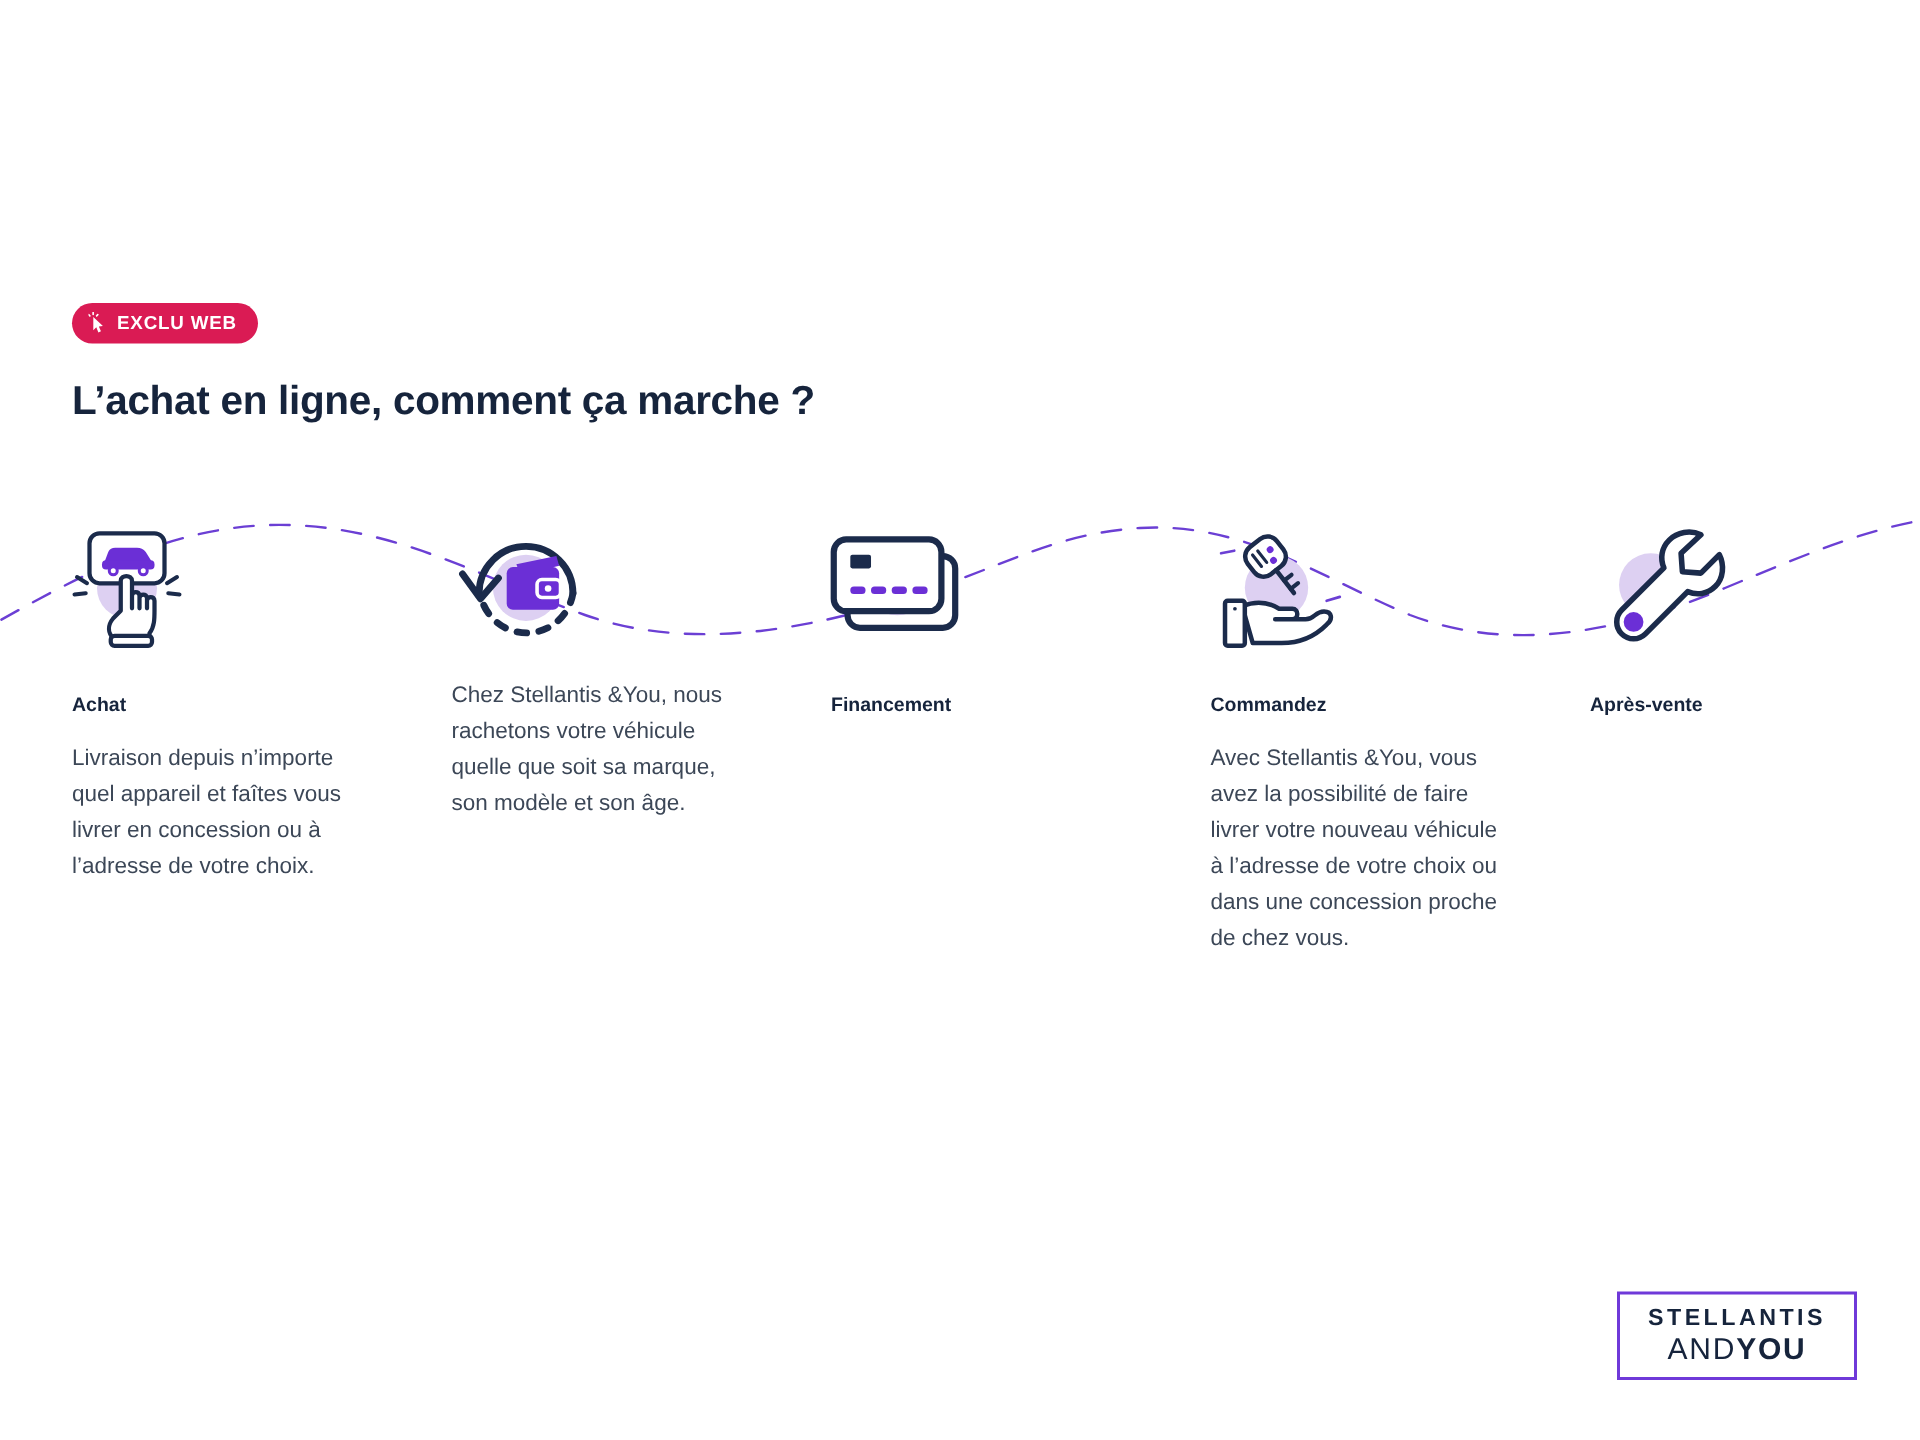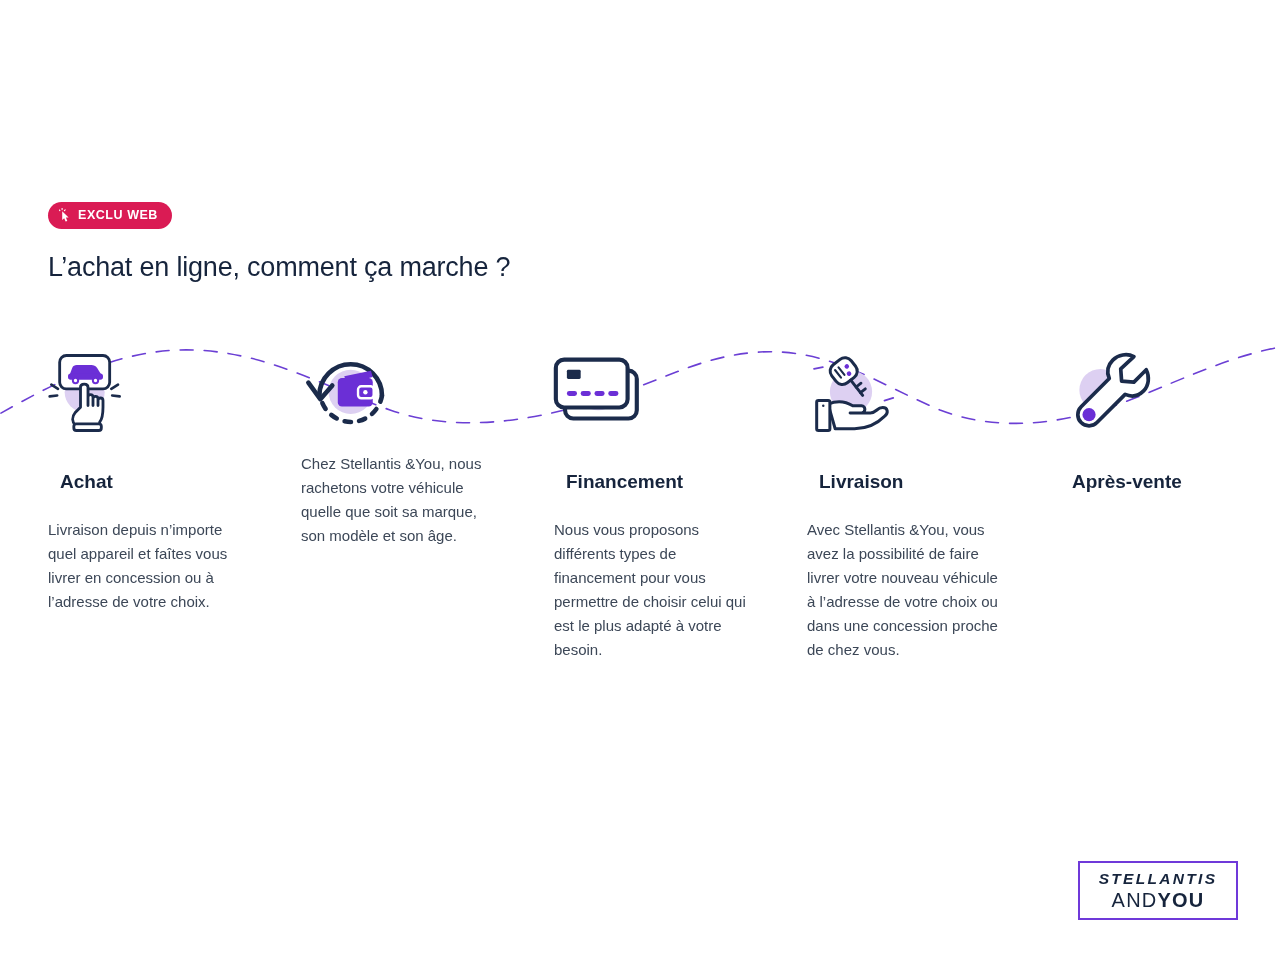--- a/index.html
+++ b/index.html
@@ -38,21 +38,21 @@
   .badge-label{
     font-size:12.5px;font-weight:bold;letter-spacing:.55px;
     line-height:1;white-space:nowrap;
   }
   .badge-icon{display:block;width:13px;height:15px;}
 
   
   .title{
     position:absolute;left:48px;top:248px;
     margin:0;
-    font-size:27px;line-height:38px;font-weight:normal;
+    font-size:27px;line-height:38px;font-weight:bold;
     color:var(--navy);letter-spacing:-.2px;white-space:nowrap;
   }
 
   
   .connector{
     position:absolute;left:0;top:330px;
     width:1280px;height:110px;
     pointer-events:none;
   }
 
@@ -67,22 +67,22 @@
     padding-right:10px;
   }
   .step:nth-child(2){padding-left:48px;}
   .step-icon{
     height:100px;
     display:flex;align-items:center;
     position:relative;
   }
   .step-icon svg{display:block;overflow:visible;}
   .step-title{
-    margin:12px;
-    font-size:19px;font-weight:bold;color:var(--navy);
+    margin:0;
+    font-size:13px;font-weight:bold;color:var(--navy);
     line-height:24px;
     padding-top:18px;
   }
   .step-text{
     margin:0;
     font-size:15px;line-height:24px;color:var(--body);
     padding-top:12px;
     max-width:212px;
   }
   .step:nth-child(1) .step-text{max-width:214px;}
@@ -97,21 +97,20 @@
     width:160px;height:59px;
     border:2px solid #6f39d9;
     background:#fff;
     display:flex;flex-direction:column;
     align-items:center;justify-content:center;
     line-height:1;
   }
   .logo-top{
     font-size:15.5px;letter-spacing:2.3px;font-weight:bold;
     color:var(--navy);
-    font-style:italic;
   }
   .logo-bottom{
     font-size:20px;letter-spacing:1.2px;color:var(--navy);
     margin-top:3px;display:flex;
   }
   .logo-and{font-weight:400;}
   .logo-you{font-weight:bold;}
 </style>
 </head>
 <body>
@@ -203,21 +202,20 @@
           <rect x="14" y="21" width="15" height="10" rx="1.5" fill="#1b2b4b"></rect>
           <g fill="#6b2fd6">
             <rect x="14" y="44" width="11" height="5.5" rx="2.6"></rect>
             <rect x="29" y="44" width="11" height="5.5" rx="2.6"></rect>
             <rect x="44" y="44" width="11" height="5.5" rx="2.6"></rect>
             <rect x="59" y="44" width="11" height="5.5" rx="2.6"></rect>
           </g>
         </svg>
       </div>
       <h2 class="step-title">Financement</h2>
-      <p class="step-text">Nous vous proposons différents types de financement pour vous permettre de choisir celui qui est le plus adapté à votre besoin.</p>
     </div>
 
     <div class="step">
       <div class="step-icon">
         <svg viewBox="0 0 100 100" width="88" height="88" aria-hidden="true">
           <circle cx="50" cy="52" r="24" fill="#ddd0f2"></circle>
           <g stroke="#6b3fd4" stroke-width="2" stroke-linecap="round">
             <line x1="8" y1="26" x2="18" y2="24"></line>
             <line x1="88" y1="62" x2="98" y2="59"></line>
           </g>
@@ -233,21 +231,21 @@
             <path d="M46 50 L53 50" stroke="#1b2b4b" stroke-width="3.2" stroke-linecap="round"></path>
             <path d="M46 58 L53 58" stroke="#1b2b4b" stroke-width="3.2" stroke-linecap="round"></path>
           </g>
           <path d="M24 66 C34 62, 44 63, 52 68 L62 68 C67 68 67 76 62 76 L49 76
                    L72 76 C79 76 79 70 86 70 C92 70 93 76 88 80
                    C78 90 66 94 54 94 L32 94 Z" fill="#ffffff" stroke="#1b2b4b" stroke-width="3.4" stroke-linejoin="round" stroke-linecap="round"></path>
           <rect x="11" y="62" width="15" height="34" rx="2" fill="#ffffff" stroke="#1b2b4b" stroke-width="3.4"></rect>
           <circle cx="18.5" cy="68" r="1.4" fill="#1b2b4b"></circle>
         </svg>
       </div>
-      <h2 class="step-title">Livraison</h2>
+      <h2 class="step-title">Commandez</h2>
       <p class="step-text">Avec Stellantis &amp;You, vous avez la possibilité de faire livrer votre nouveau véhicule à l’adresse de votre choix ou dans une concession proche de chez vous.</p>
     </div>
 
     <div class="step">
       <div class="step-icon">
         <svg viewBox="0 0 100 100" width="88" height="88" aria-hidden="true">
           <circle cx="46" cy="50" r="24" fill="#ddd0f2"></circle>
           <path d="M84 12 C76 8, 66 10, 60 16 C54 22, 53 30, 56 37
                    L24 69 C19 74, 19 82, 24 87 C29 92, 37 92, 42 87
                    L74 55 C81 58, 89 57, 95 51 C101 45, 102 35, 98 27

